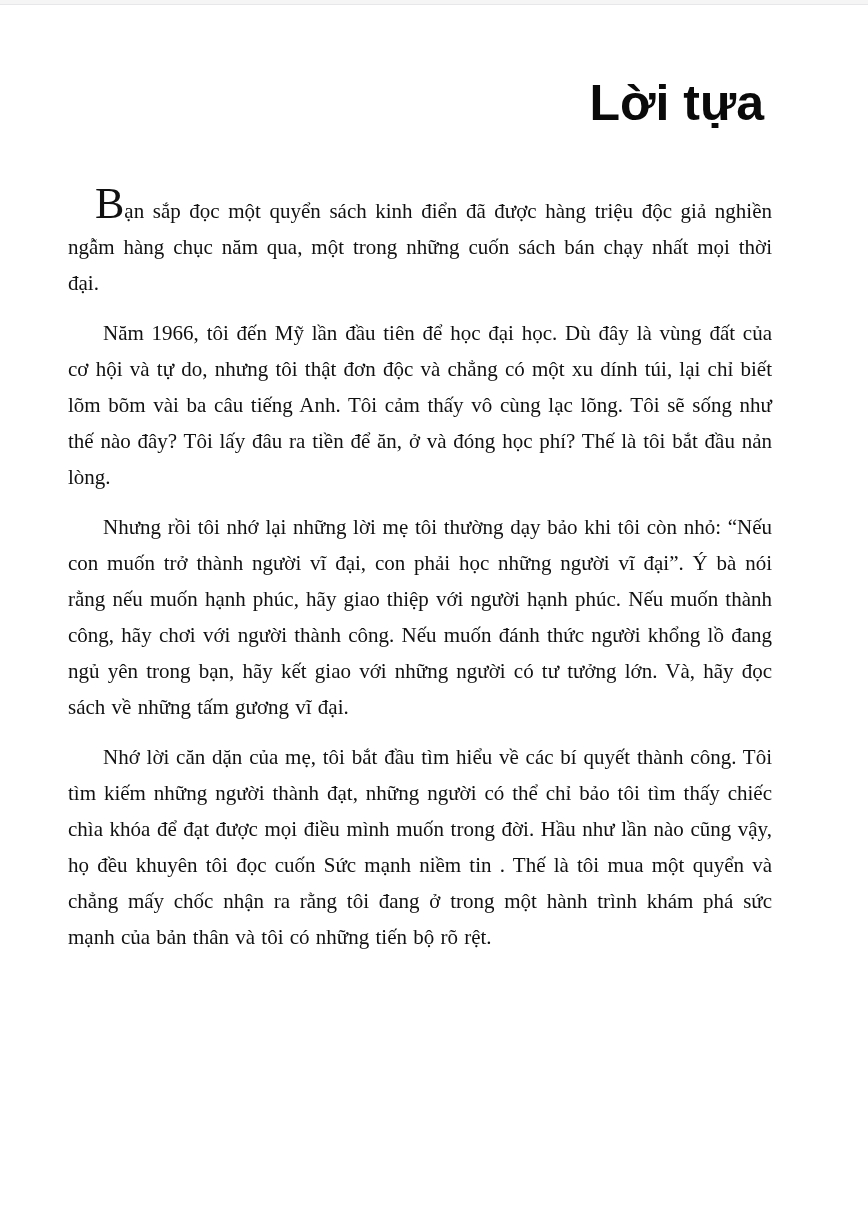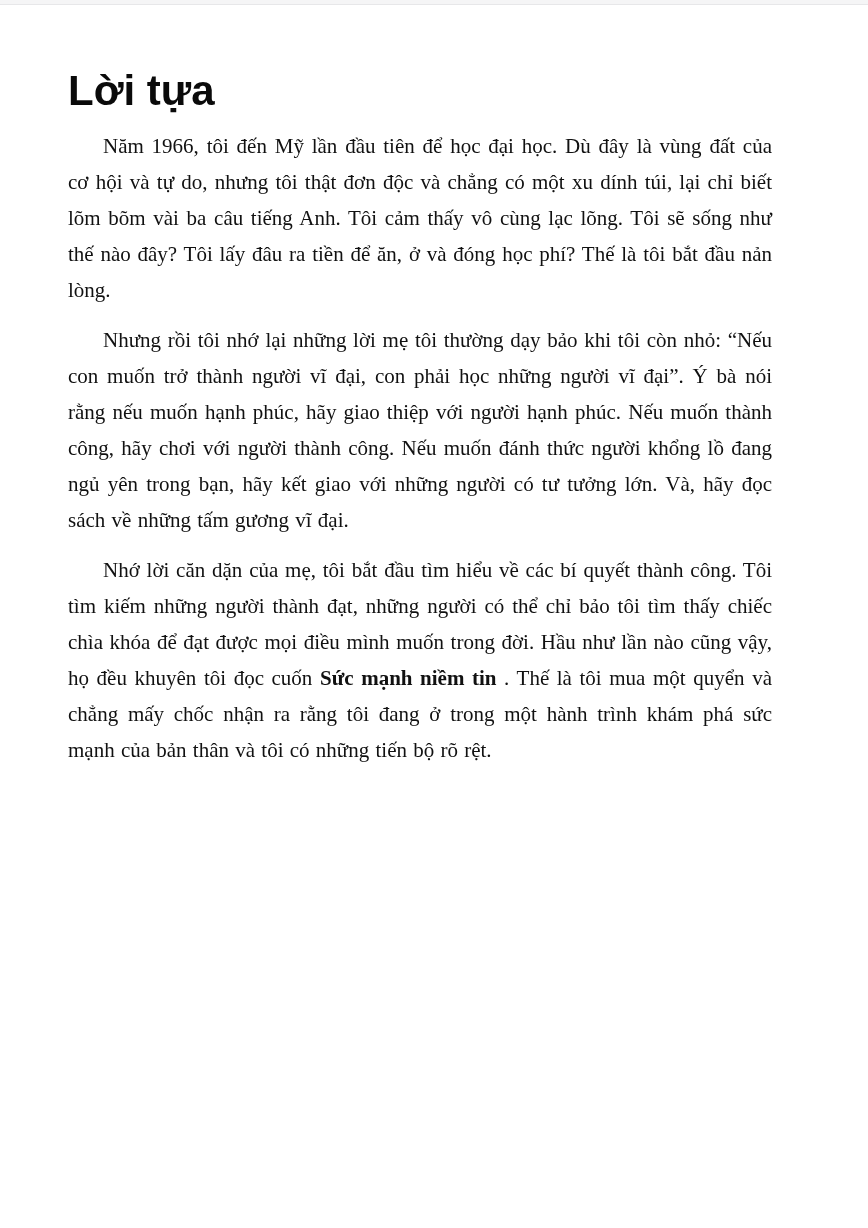--- a/index.html
+++ b/index.html
@@ -25,24 +25,24 @@
     border-bottom: 1px solid #e7e7e9;
     box-sizing: border-box;
   }
   .page {
     box-sizing: border-box;
     padding: 68px 96px 0 68px; 
   }
   .title {
     font-family: "Liberation Sans", sans-serif;
     font-weight: bold;
-    font-size: 42px;
+    font-size: 50px;
     line-height: 1.1;
-    text-align: left;
-    margin: 0;
+    text-align: right;
+    margin: 8px;
     color: #0a0a0a;
     letter-spacing: 0px;
   }
   .para {
     font-size: 21px;
     line-height: 36px;
     text-align: justify;
     text-indent: 35px;
     margin: 14px 0 0 0;
     word-spacing: 1px;
@@ -50,32 +50,33 @@
   .para.first {
     margin-top: 62px;
     text-indent: 27px;
   }
   .dropcap {
     font-size: 44px;
     line-height: 0;          
     vertical-align: baseline;
   }
   .book-title {
-    font-weight: bold;
+    font-weight: normal;
   }
 </style>
 </head>
 <body>
 
 <div class="top-strip"></div>
 
 <main class="page">
 
   <h1 class="title">Lời tựa</h1>
 
+  <p class="para first"><span class="dropcap">B</span><span>ạn sắp đọc một quyển sách kinh điển đã được hàng triệu độc giả nghiền ngẫm hàng chục năm qua, một trong những cuốn sách bán chạy nhất mọi thời đại.</span></p>
 
   <p class="para">Năm 1966, tôi đến Mỹ lần đầu tiên để học đại học. Dù đây là vùng đất của cơ hội và tự do, nhưng tôi thật đơn độc và chẳng có một xu dính túi, lại chỉ biết lõm bõm vài ba câu tiếng Anh. Tôi cảm thấy vô cùng lạc lõng. Tôi sẽ sống như thế nào đây? Tôi lấy đâu ra tiền để ăn, ở và đóng học phí? Thế là tôi bắt đầu nản lòng.</p>
 
   <p class="para">Nhưng rồi tôi nhớ lại những lời mẹ tôi thường dạy bảo khi tôi còn nhỏ: “Nếu con muốn trở thành người vĩ đại, con phải học những người vĩ đại”. Ý bà nói rằng nếu muốn hạnh phúc, hãy giao thiệp với người hạnh phúc. Nếu muốn thành công, hãy chơi với người thành công. Nếu muốn đánh thức người khổng lồ đang ngủ yên trong bạn, hãy kết giao với những người có tư tưởng lớn. Và, hãy đọc sách về những tấm gương vĩ đại.</p>
 
   <p class="para"><span>Nhớ lời căn dặn của mẹ, tôi bắt đầu tìm hiểu về các bí quyết thành công. Tôi tìm kiếm những người thành đạt, những người có thể chỉ bảo tôi tìm thấy chiếc chìa khóa để đạt được mọi điều mình muốn trong đời. Hầu như lần nào cũng vậy, họ đều khuyên tôi đọc cuốn </span><span class="book-title">Sức mạnh niềm tin</span><span> . Thế là tôi mua một quyển và chẳng mấy chốc nhận ra rằng tôi đang ở trong một hành trình khám phá sức mạnh của bản thân và tôi có những tiến bộ rõ rệt.</span></p>
 
 
 </main>
 

